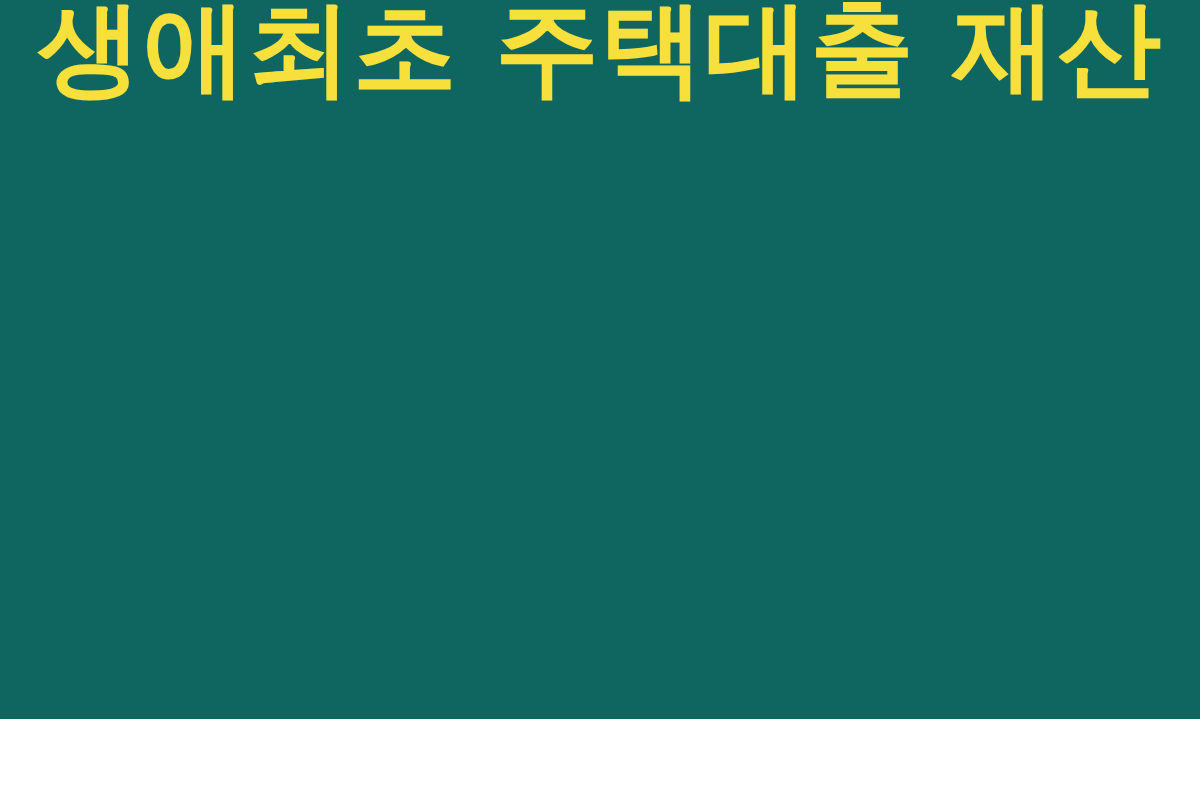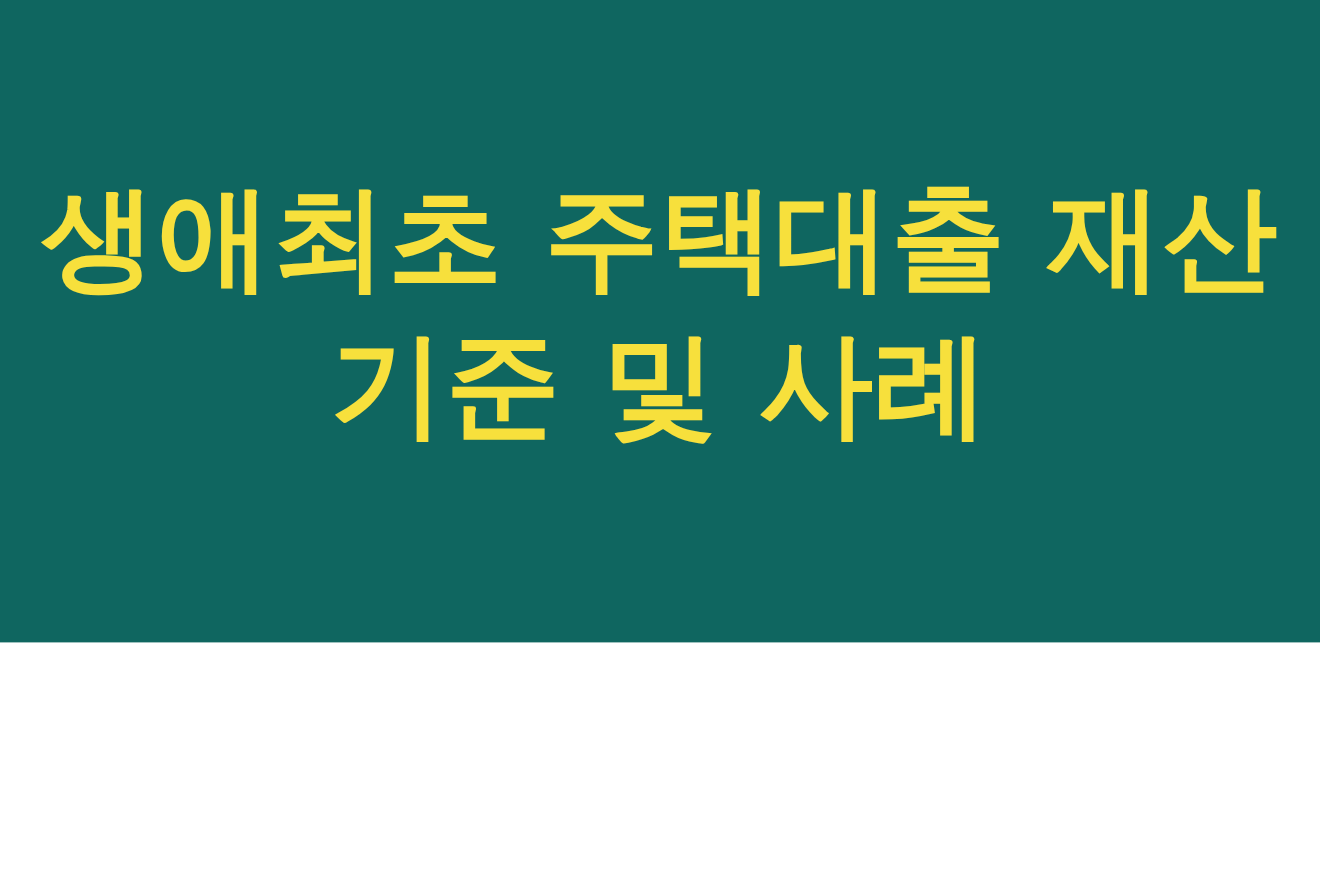--- a/index.html
+++ b/index.html
@@ -8,24 +8,24 @@
   }
   body {
     width: 1200px;
     height: 800px;
     overflow: hidden;
     font-family: "Liberation Sans", sans-serif;
   }
   .banner {
     position: relative;
     width: 1200px;
-    height: 584px;
+    height: 719px;
     background: #0F6660;
     display: flex;
-    align-items: center;
+    align-items: flex-start;
     justify-content: center;
     box-sizing: border-box;
   }
   .title-block {
     width: 1100px;
     text-align: center;
     display: flex;
     flex-direction: column;
     align-items: center;
     justify-content: center;
@@ -47,15 +47,14 @@
   .title-line.line-2 {
     font-size: 104px;
   }
 </style>
 </head>
 <body>
 
 <div class="banner" style="background: rgb(15, 102, 96);">
   <div class="title-block">
     <div class="title-line line-1" style="color: rgb(247, 224, 60);">생애최초 주택대출 재산</div>
-    <div class="title-line line-2" style="color: rgb(247, 224, 60);">기준 및 사례</div>
   </div>
 </div>
 
 </body></html>

